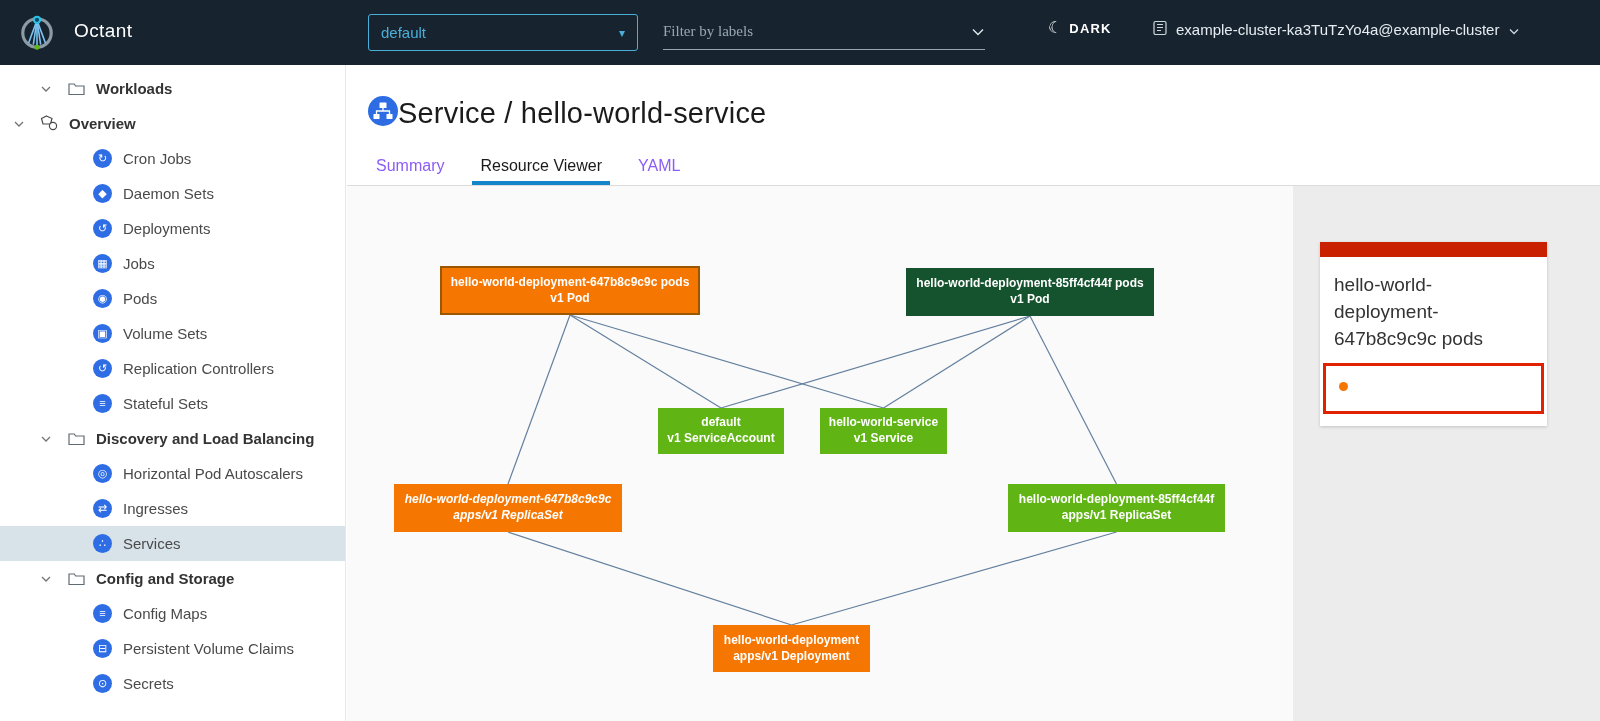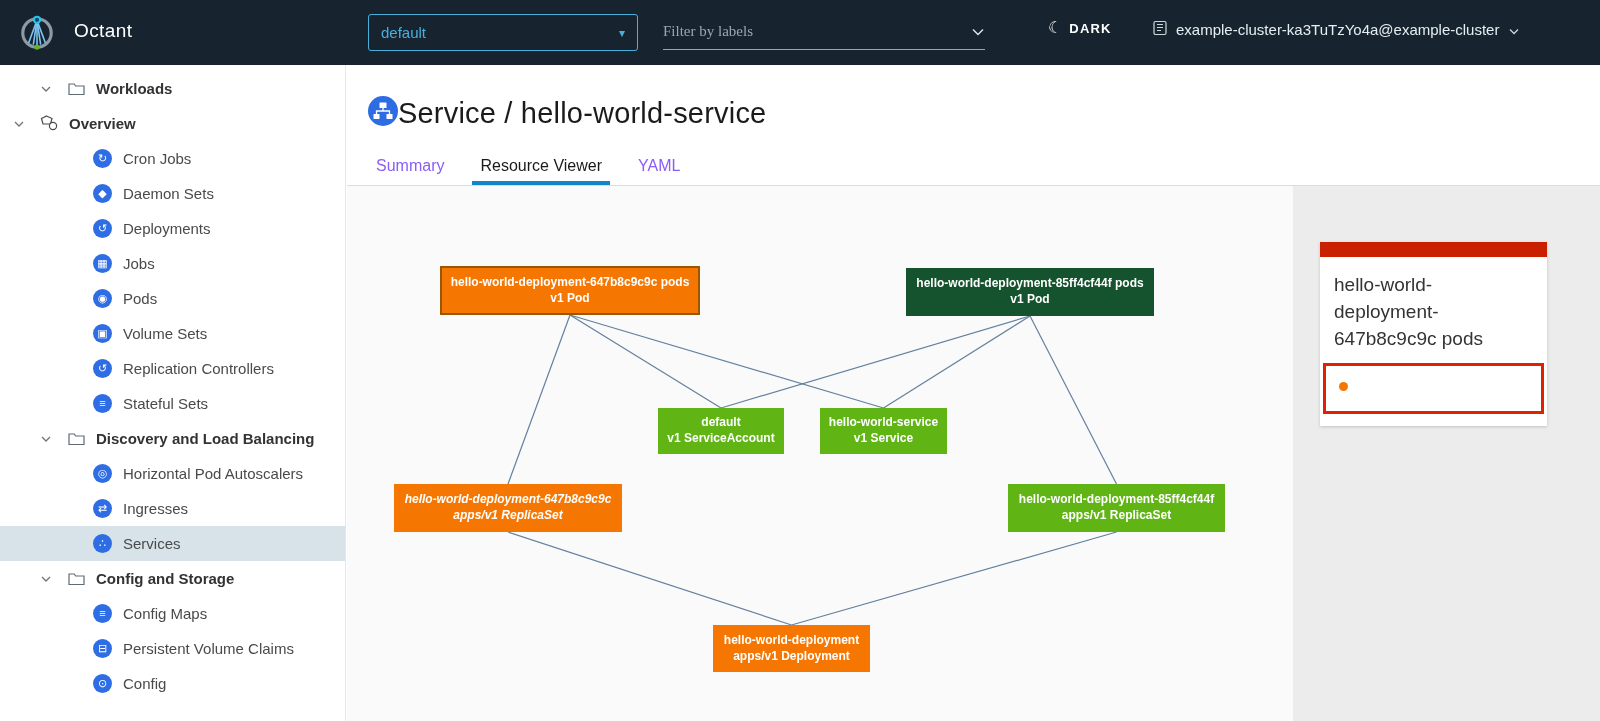--- a/index.html
+++ b/index.html
@@ -225,21 +225,21 @@
       <div class="nav-row lvl2">
         <span class="kicon">≡</span>
         <span class="nav-label">Config Maps</span>
       </div>
       <div class="nav-row lvl2">
         <span class="kicon">⊟</span>
         <span class="nav-label">Persistent Volume Claims</span>
       </div>
       <div class="nav-row lvl2">
         <span class="kicon">⊙</span>
-        <span class="nav-label">Config</span>
+        <span class="nav-label">Secrets</span>
       </div>
     </nav>
 
   <div class="main">
     <div class="main-title">
       <span>
         <svg width="30" height="30" viewBox="0 0 30 30">
           <circle cx="15" cy="15" r="15" fill="#2d6ce3"></circle>
           <g fill="#fff">
             <rect x="11.5" y="6.5" width="7" height="5.5" rx="0.5"></rect>

